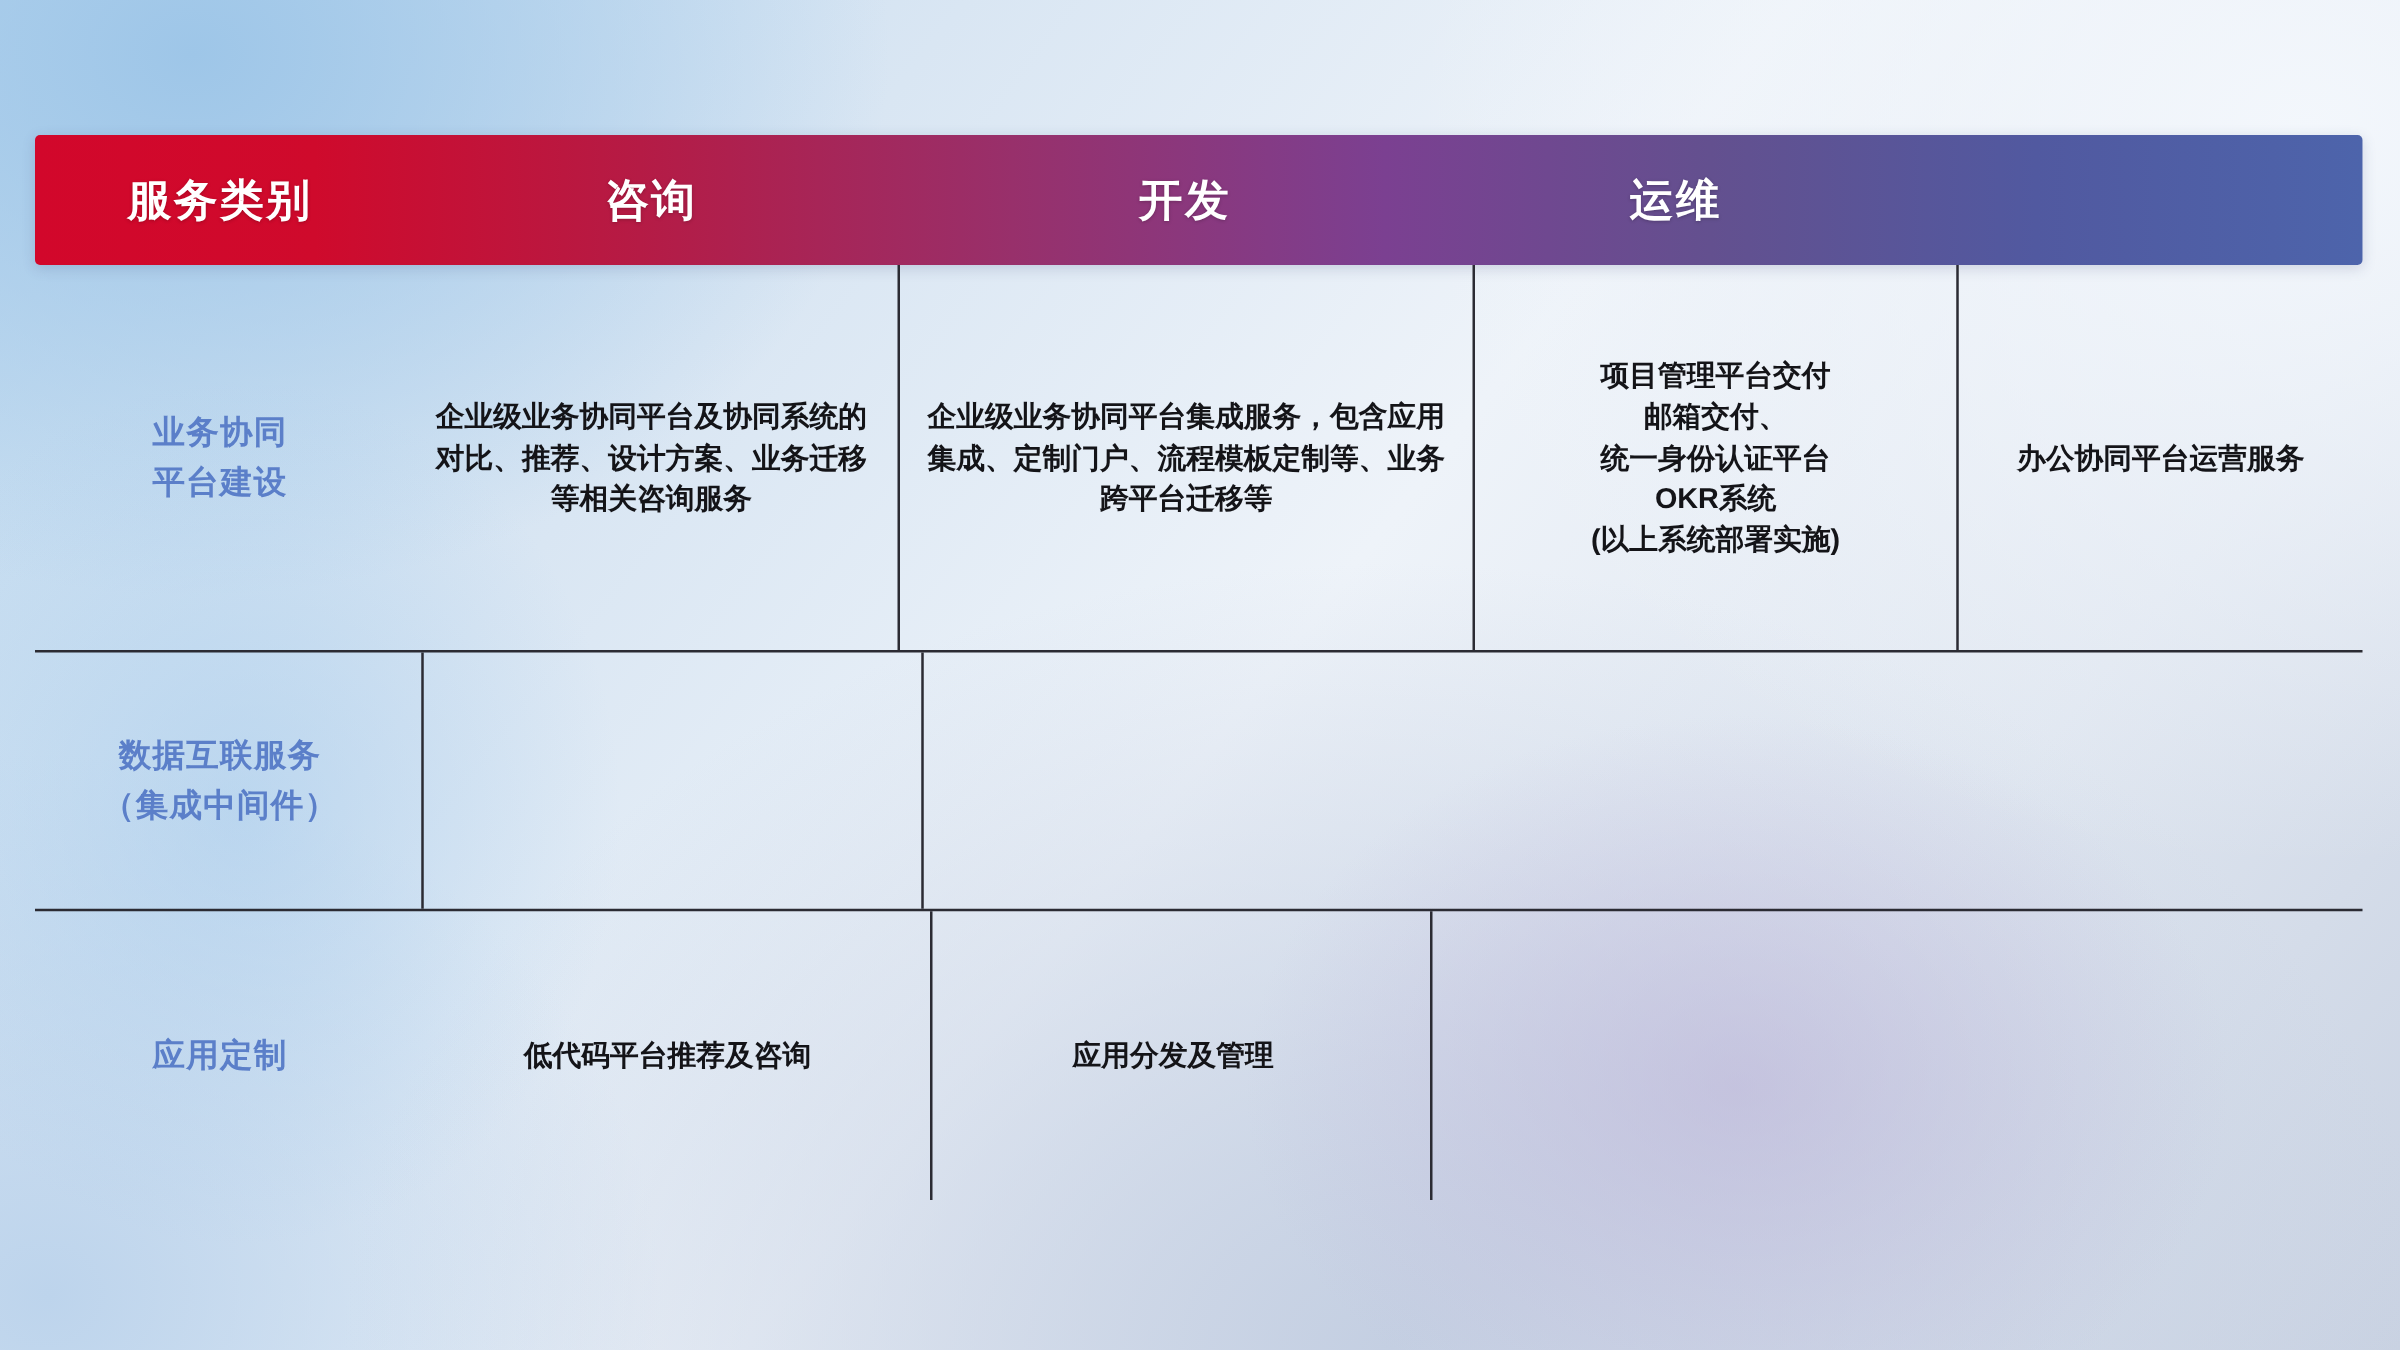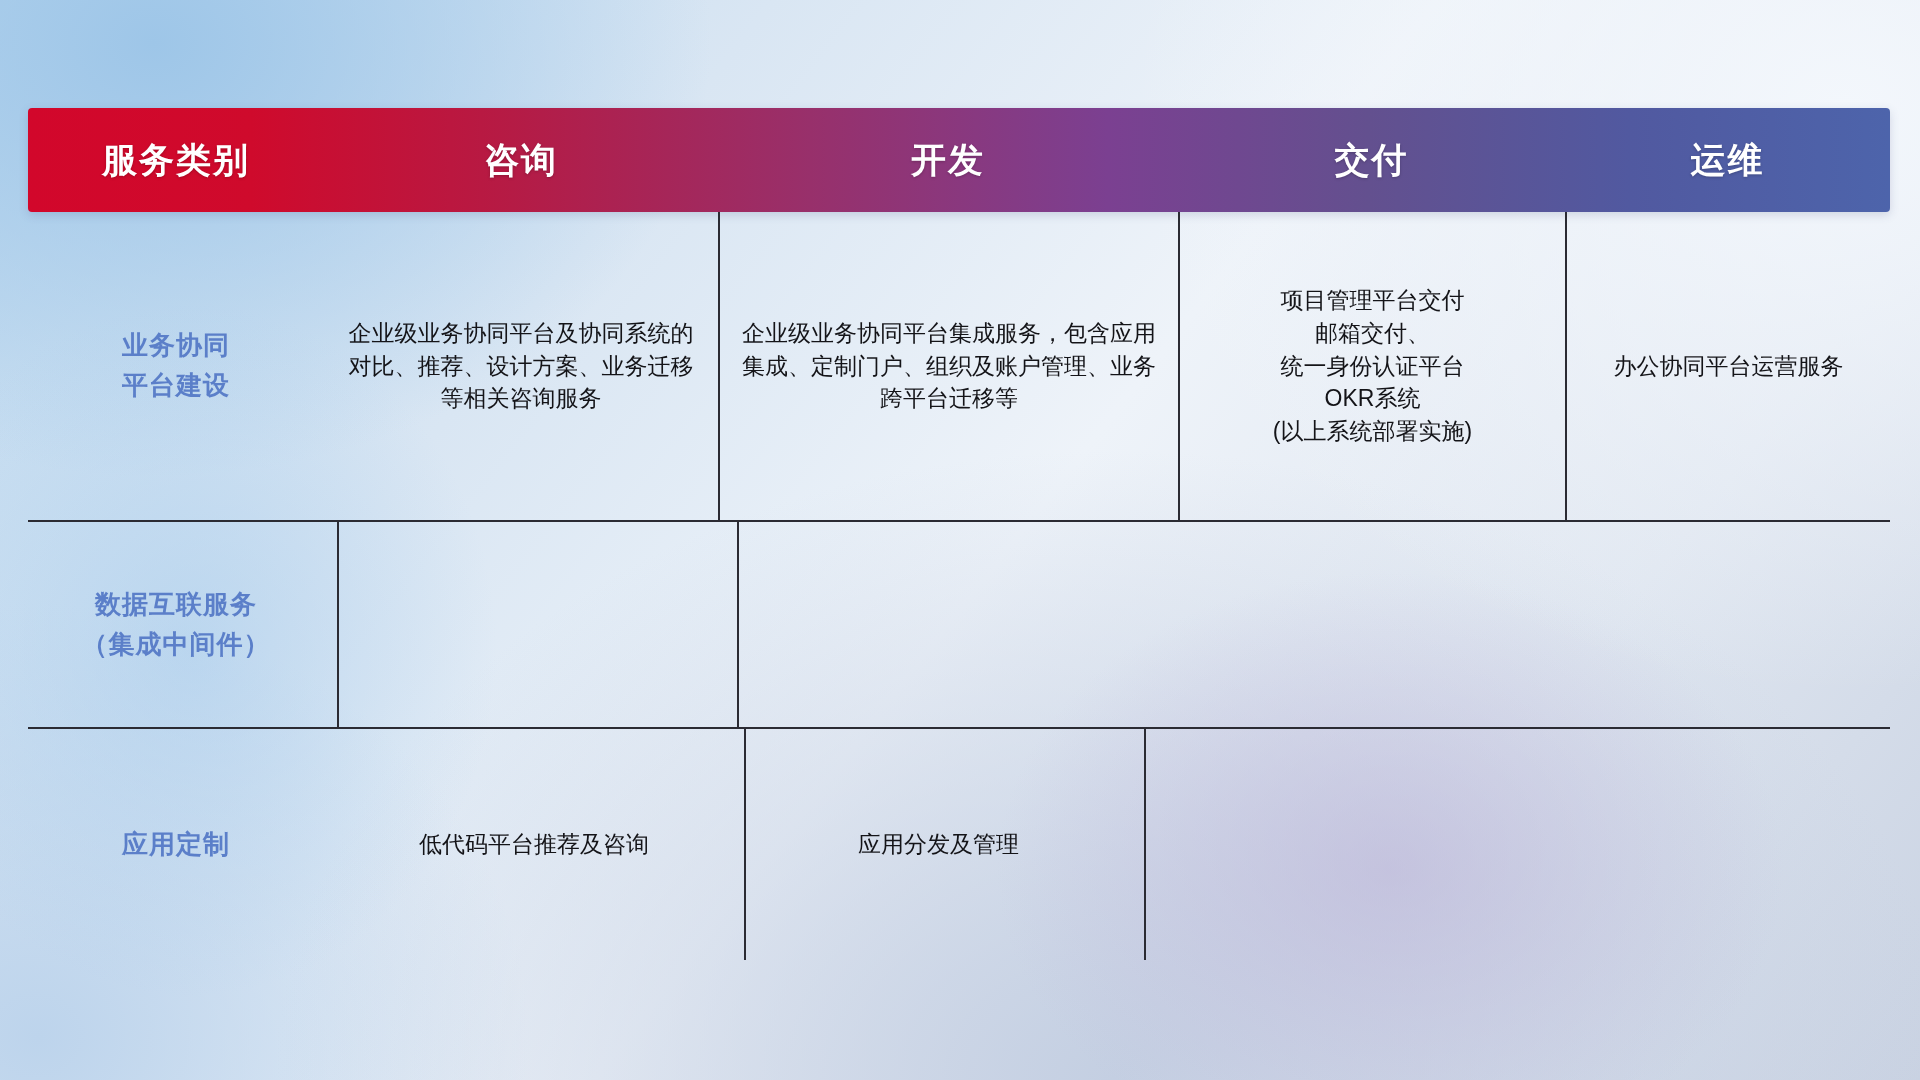--- a/index.html
+++ b/index.html
@@ -102,20 +102,21 @@
   .td {
     display: flex;
     align-items: center;
     justify-content: center;
     padding: 6px 14px;
     text-align: center;
     font-size: 23px;
     line-height: 1.42;
     color: #141418;
     white-space: pre-line;
+    font-weight: bold;
   }
   .td.cat {
     color: #5b7fc9;
     font-weight: bold;
     font-size: 26px;
     line-height: 1.52;
     letter-spacing: 1px;
   }
   
   .td.c3, .td.c4, .td.c5 { border-left: 2px solid #2b2b33; }
@@ -126,31 +127,30 @@
 <div id="bg-base"></div>
 <div id="bg-glow-1"></div>
 <div id="bg-glow-2"></div>
 
 <div id="table-root">
 
   <div class="table-header">
     <div class="th c1">服务类别</div>
     <div class="th c2">咨询</div>
     <div class="th c3">开发</div>
-    <div class="th c4">交付</div>
     <div class="th c5">运维</div>
   </div>
 
   <div class="table-body">
 
     <div class="trow r1">
       <div class="td cat c1">业务协同
 平台建设</div>
       <div class="td c2">企业级业务协同平台及协同系统的对比、推荐、设计方案、业务迁移等相关咨询服务</div>
-      <div class="td c3">企业级业务协同平台集成服务，包含应用集成、定制门户、组织及账户管理、业务跨平台迁移等</div>
+      <div class="td c3">企业级业务协同平台集成服务，包含应用集成、定制门户、流程模板定制等、业务跨平台迁移等</div>
       <div class="td c4">项目管理平台交付
 邮箱交付、
 统一身份认证平台
 OKR系统
 (以上系统部署实施)</div>
       <div class="td c5">办公协同平台运营服务</div>
     </div>
 
     <div class="trow r2">
       <div class="td cat c1">数据互联服务

